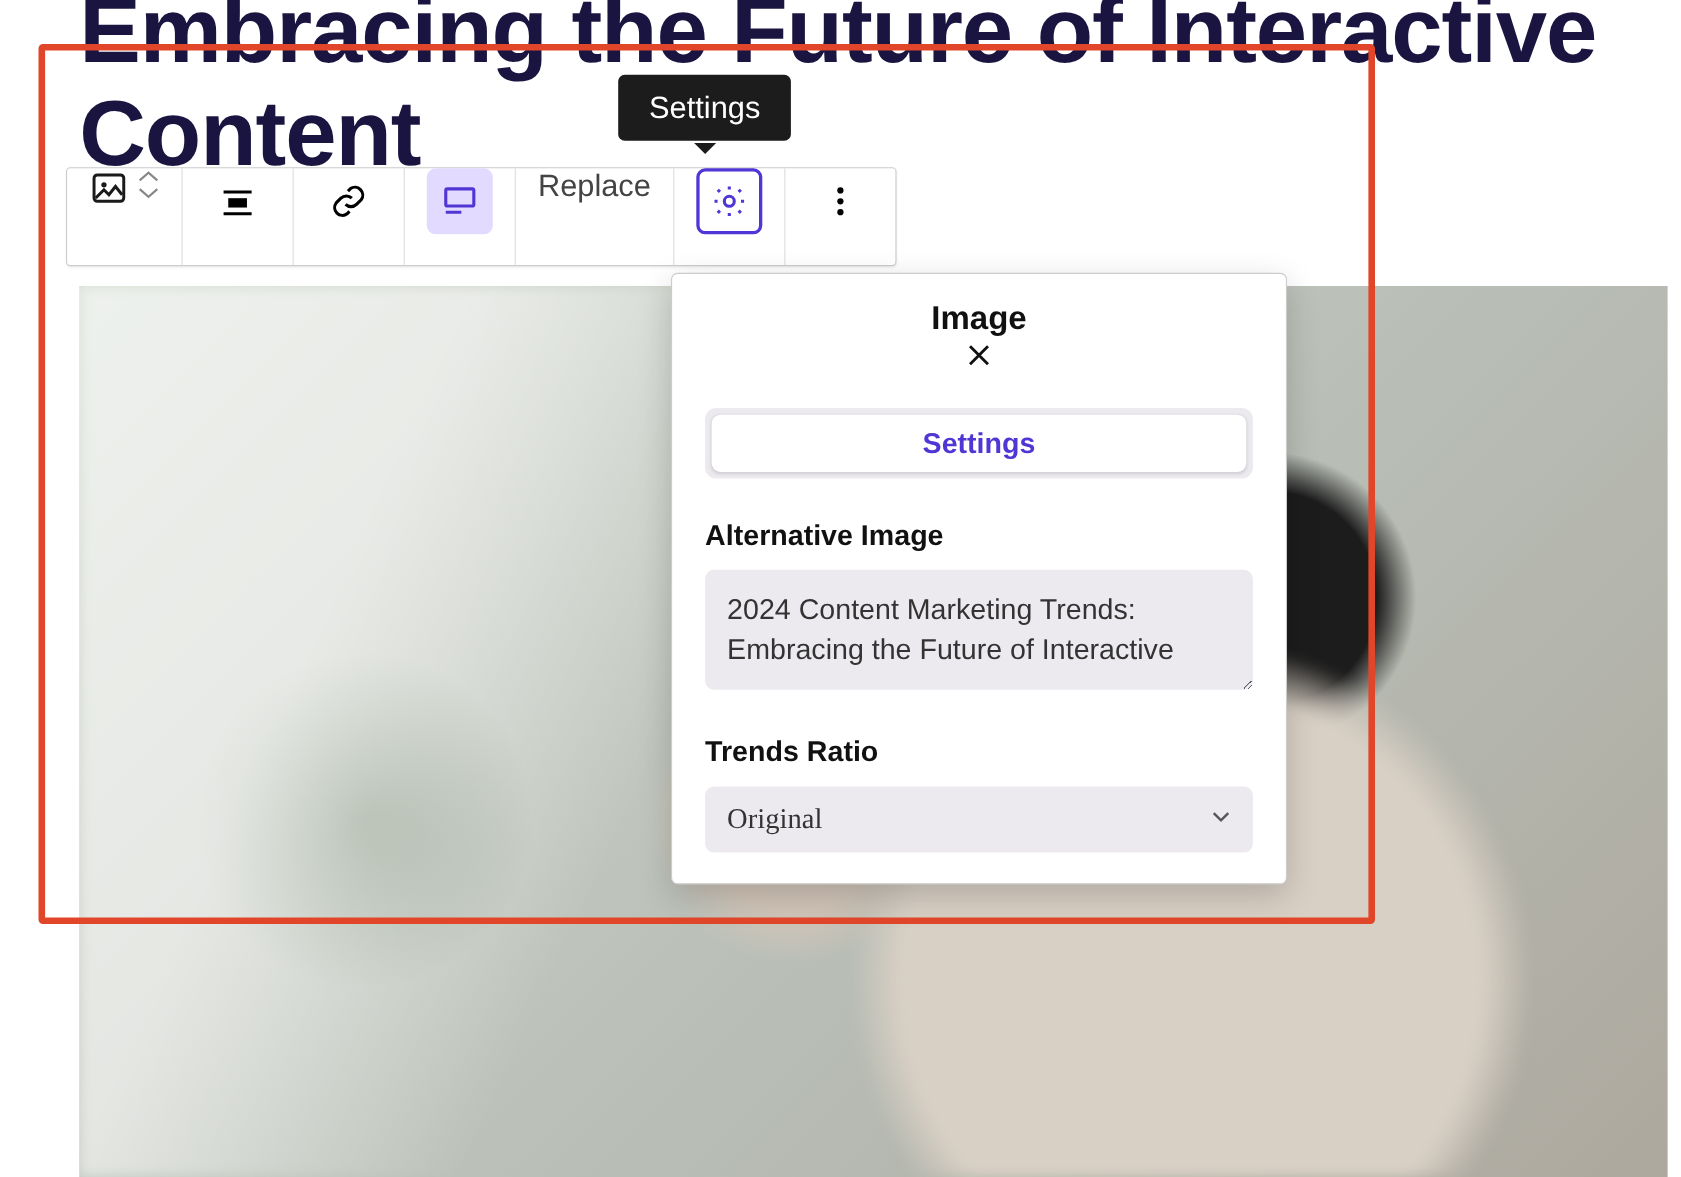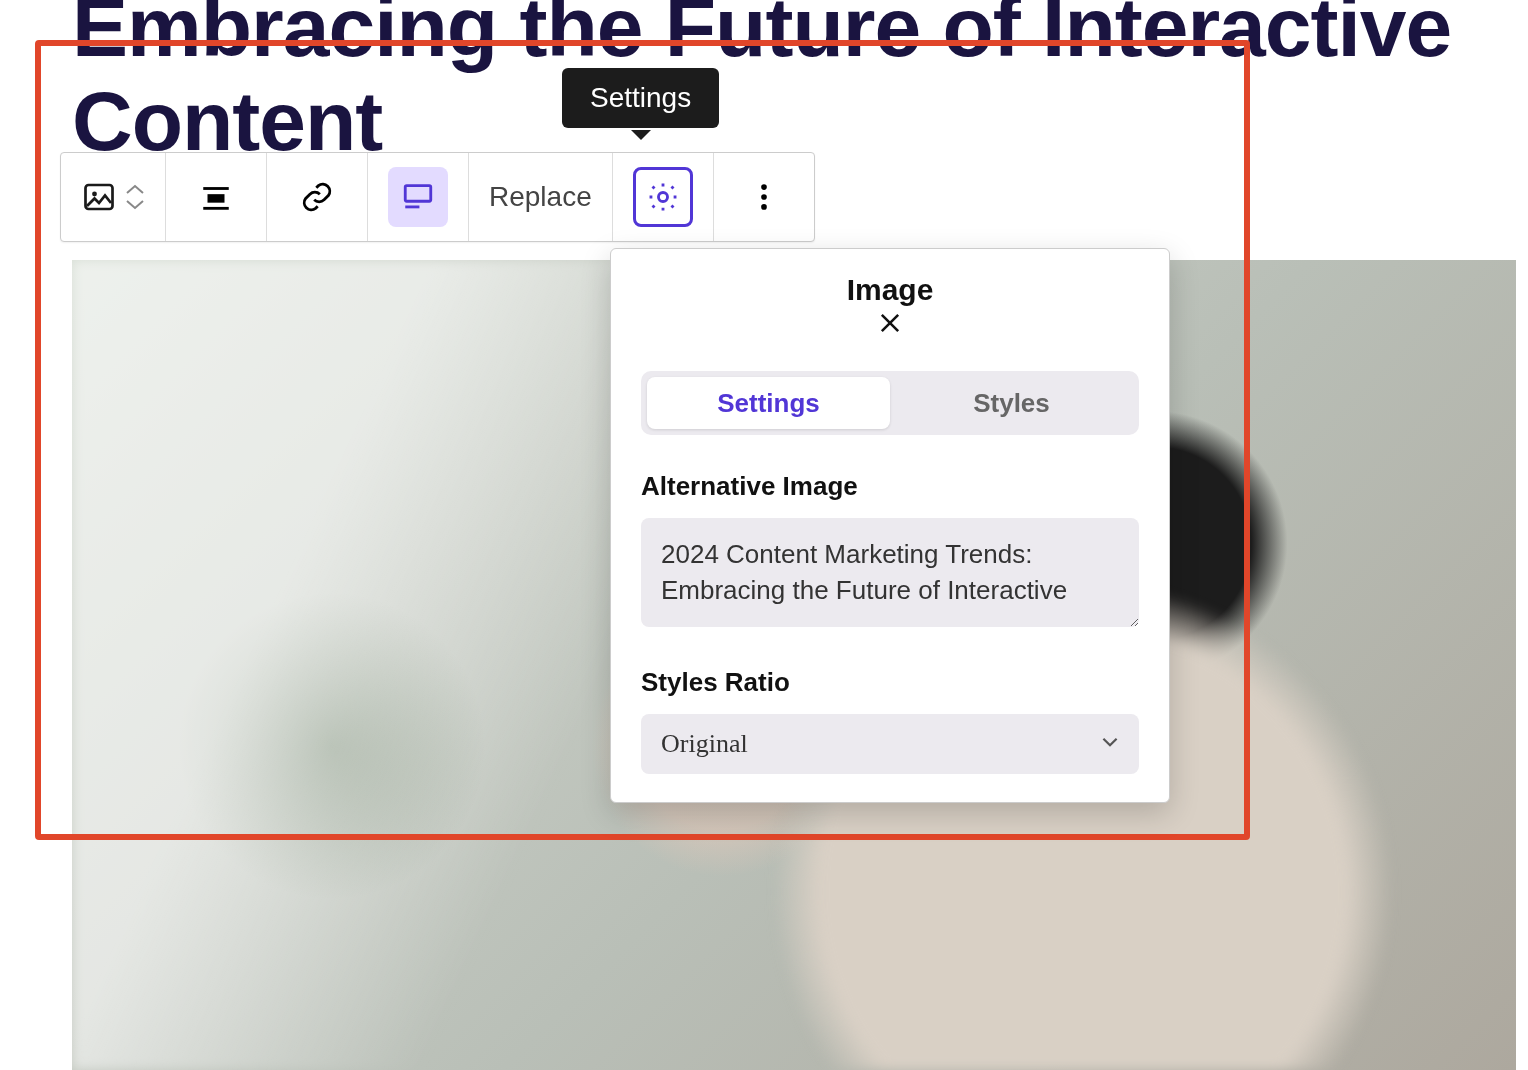--- a/index.html
+++ b/index.html
@@ -64,21 +64,21 @@
     left: 60px;
     display: flex;
     background: #fff;
     border: 1px solid #ccc;
     border-radius: 4px;
     height: 90px;
     box-shadow: 0 1px 2px rgba(0,0,0,0.06);
   }
   .tb-cell {
     display: flex;
-    align-items: center;
+    align-items: flex-start;
     justify-content: center;
     border-right: 1px solid #ddd;
     padding: 0 20px;
     height: 100%;
   }
   .tb-cell:last-child { border-right: none; }
   .tb-icon {
     width: 36px;
     height: 36px;
     display: flex;
@@ -331,30 +331,29 @@
     <div class="panel-title">Image</div>
     <div class="close-btn">
       <svg viewBox="0 0 24 24" fill="none" stroke="currentColor">
           <path d="M5 5l14 14M19 5L5 19"></path>
         </svg>
     </div>
   </div>
 
   <div class="seg-control">
     <div class="seg-item active">Settings</div>
-    <div class="seg-item">Styles</div>
   </div>
 
   <div class="field-block">
     <div class="field-label">Alternative Image</div>
     <textarea class="alt-textarea" style="">2024 Content Marketing Trends: Embracing the Future of Interactive</textarea>
   </div>
 
   <div class="field-block">
-    <div class="field-label">Styles Ratio</div>
+    <div class="field-label">Trends Ratio</div>
     <div class="select-wrap">
       <select class="select">
         <option>Original</option>
       </select>
       <span class="select-chevron">
         <svg viewBox="0 0 20 20" fill="none" stroke="currentColor" stroke-width="2">
             <path d="M4 7l6 6 6-6"></path>
           </svg>
       </span>
     </div>

